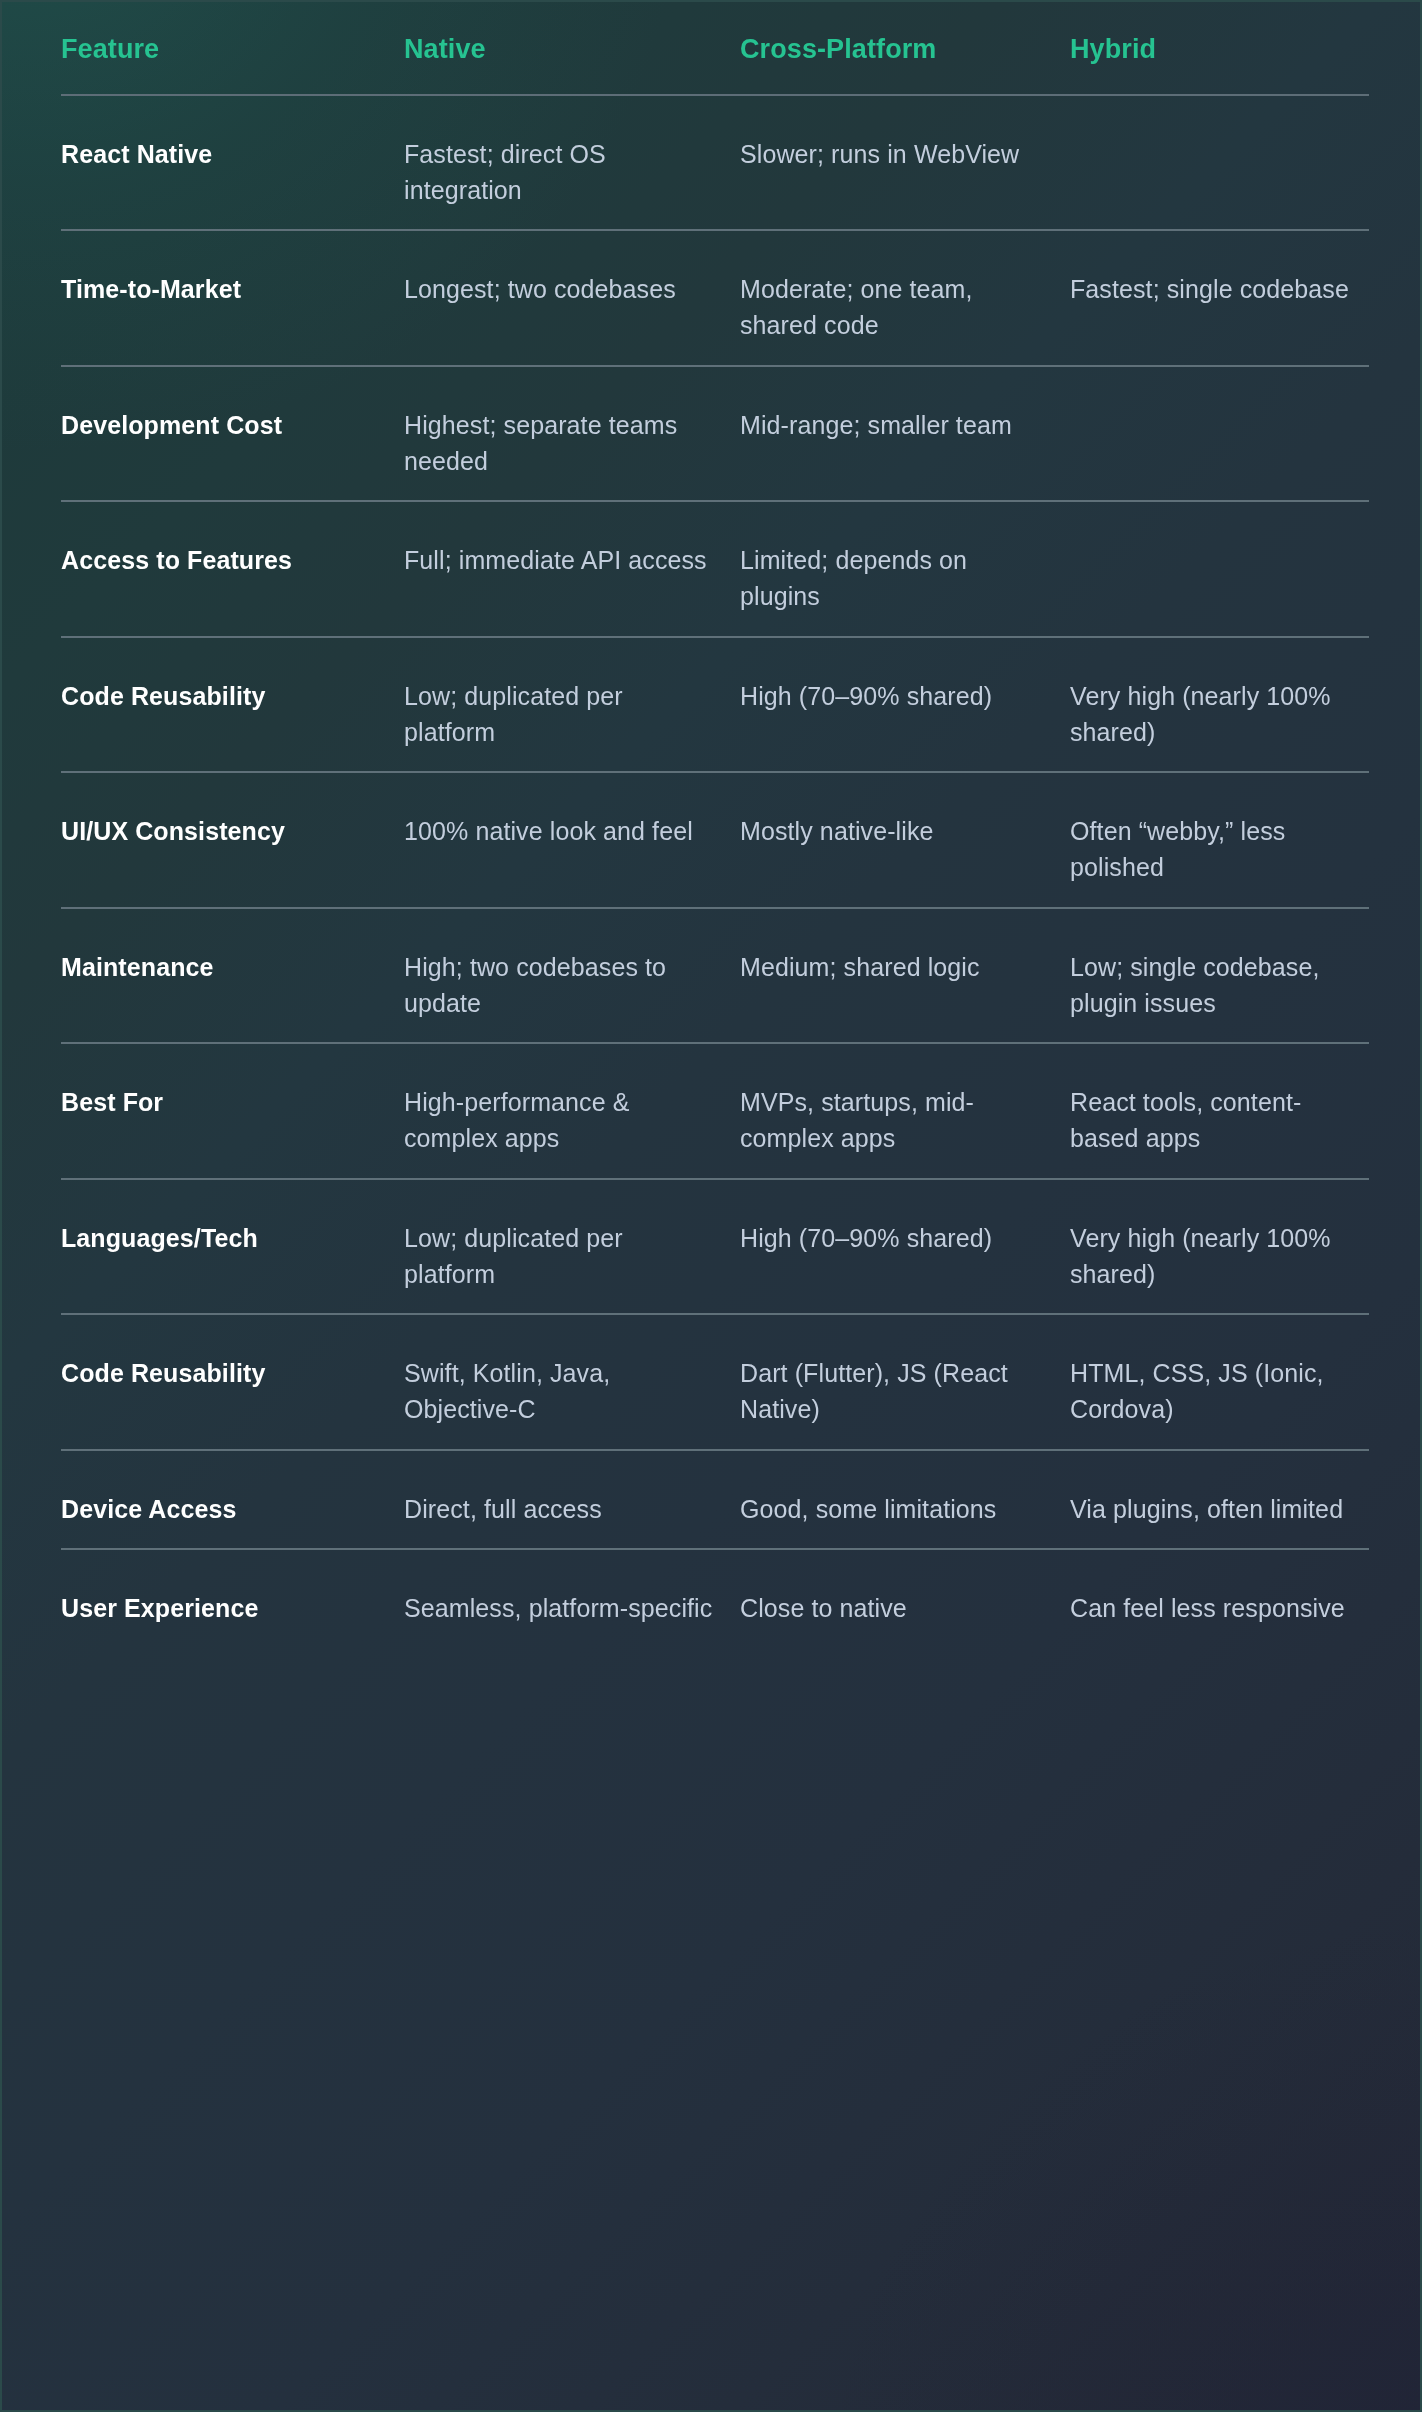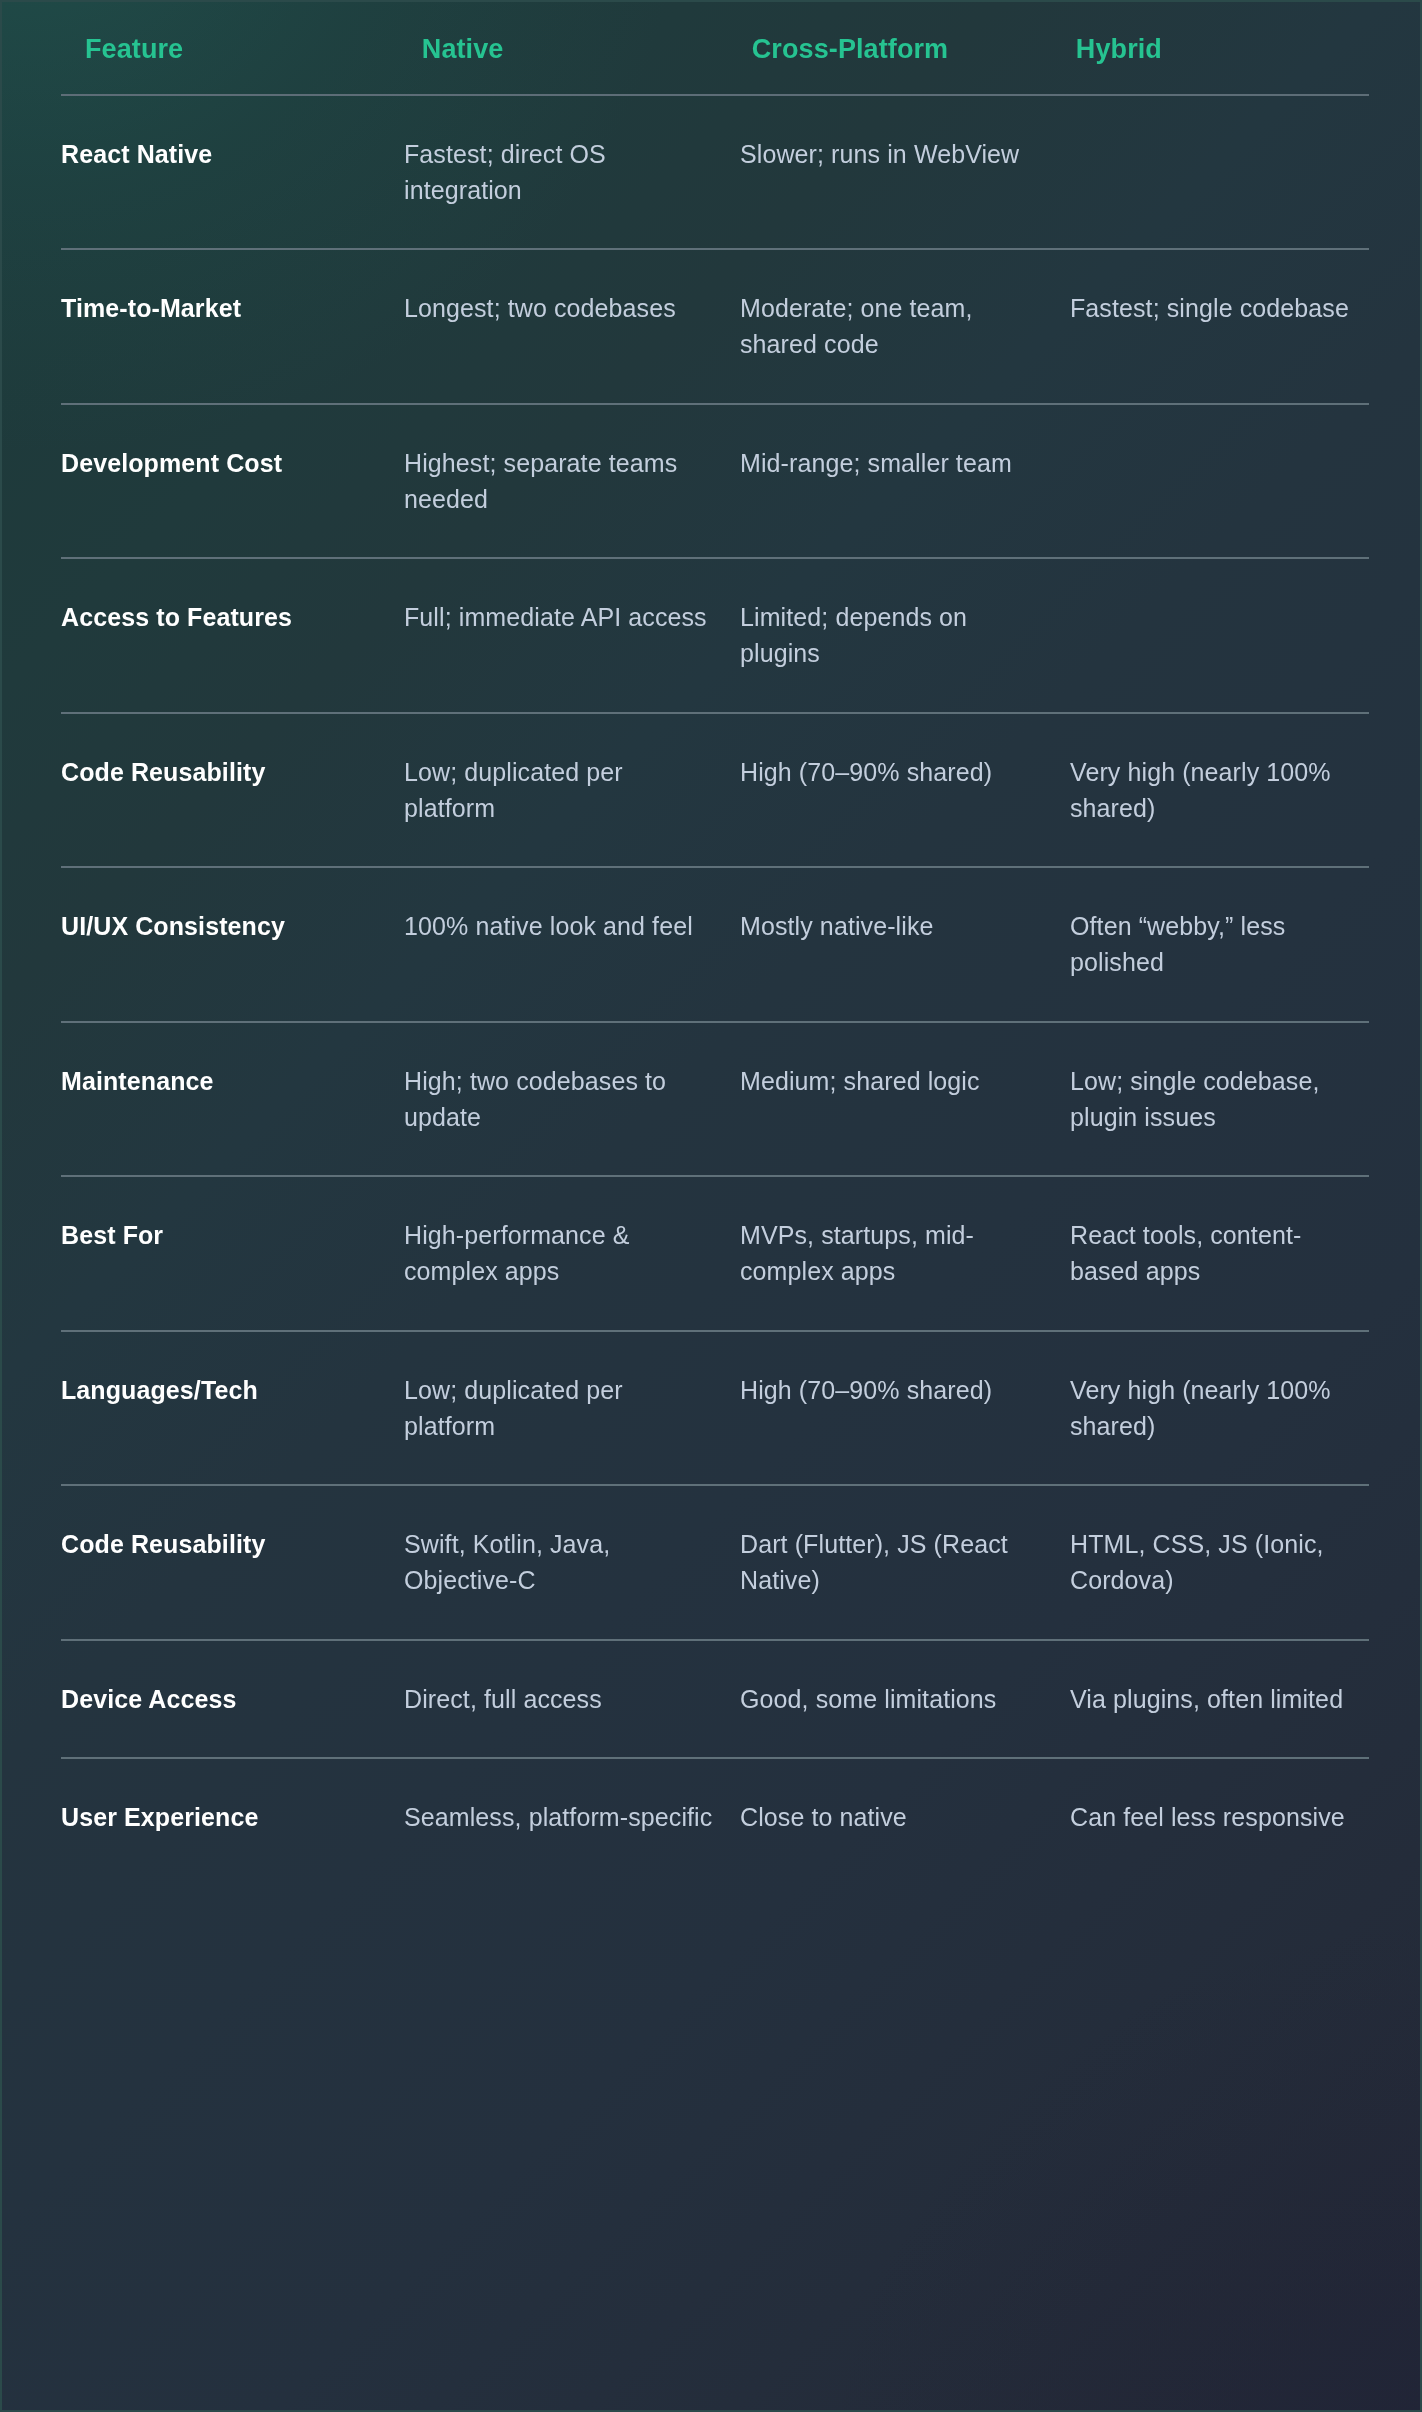--- a/index.html
+++ b/index.html
@@ -68,41 +68,40 @@
   }
   .col-0 { width: 343px; }
   .col-1 { width: 336px; }
   .col-2 { width: 330px; }
   .col-3 { width: 299px; padding-right: 0; }
 
   
   .header-row {
     padding-top: 8px;
     padding-bottom: 27px;
-    margin-left: 24px;
   }
   .header-cell {
     color: #26c391;
     font-size: 27px;
     font-weight: bold;
     line-height: 1.28;
     letter-spacing: 0.1px;
   }
 
   .divider {
     height: 2px;
     background: #5f7079;
     width: 100%;
   }
   .divider.top { background: #5d6d77; }
 
   
   .data-row {
     padding-top: 40px;
-    padding-bottom: 40px;
+    padding-bottom: 21px;
   }
   .feature-cell {
     color: #ffffff;
     font-size: 25px;
     font-weight: bold;
     line-height: 1.45;
     letter-spacing: 0.1px;
   }
   .value-cell {
     color: #c3cedd;

